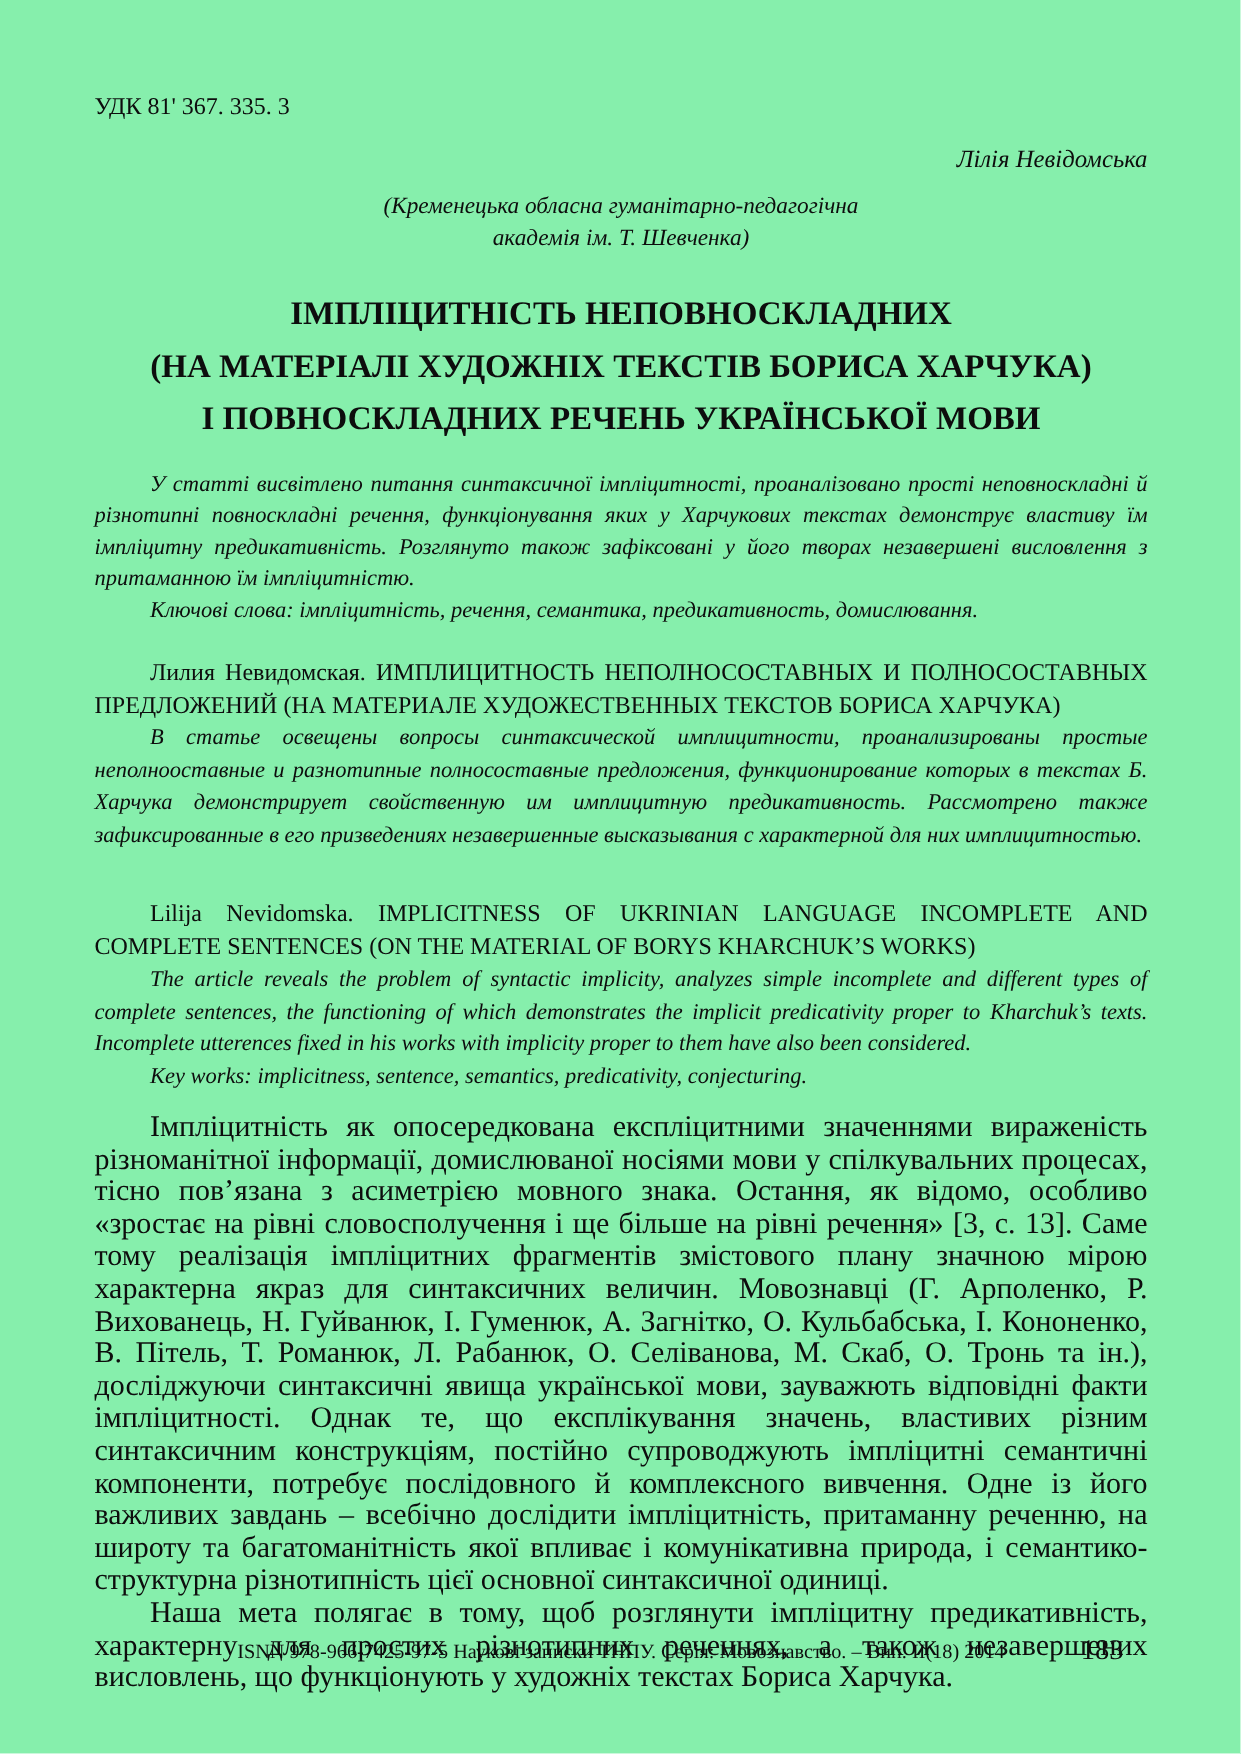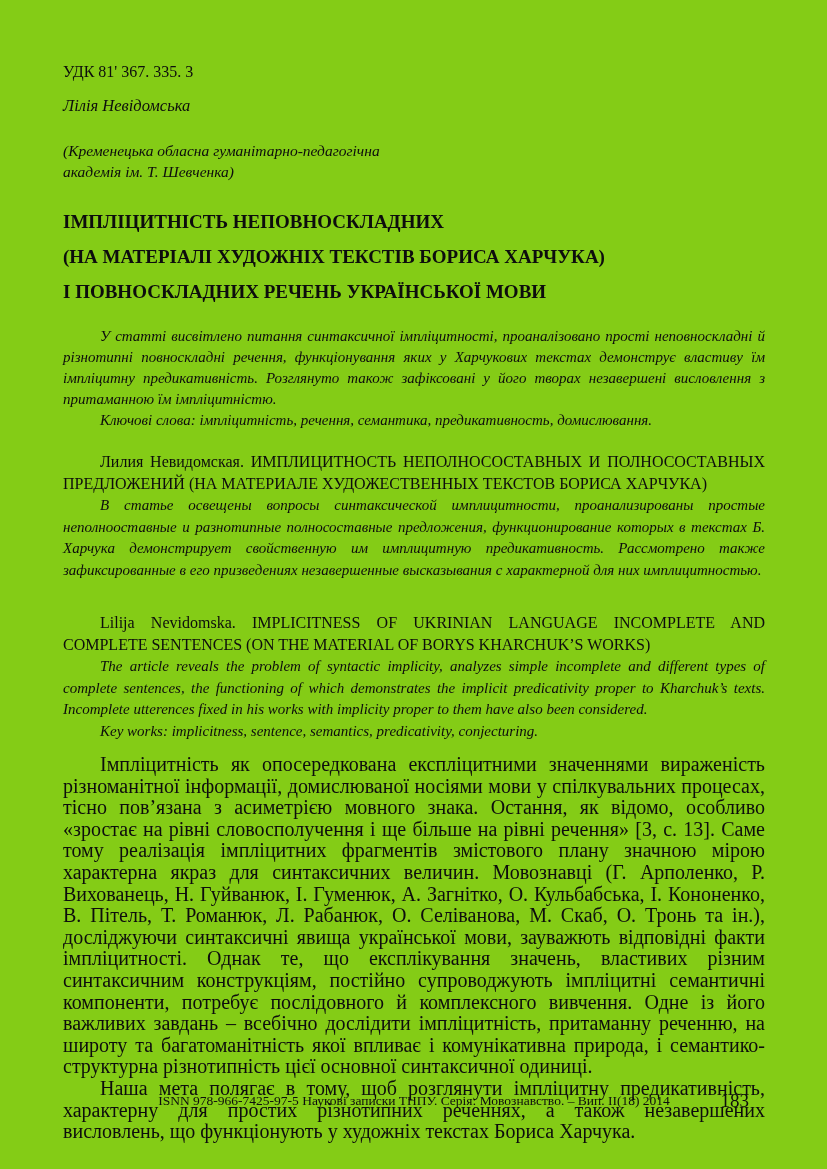--- a/index.html
+++ b/index.html
@@ -1,48 +1,49 @@
 <!DOCTYPE html>
 <html><head>
 <meta charset="utf-8">
 <style>
   * { box-sizing: border-box; }
   html, body { margin: 0; padding: 0; background: #ffffff; }
   .page {
     position: relative;
     width: 827px;
     height: 1169px;
-    background: #84cc16;
+    background: #86efac;
     color: #0d0d0d;
     font-family: "Liberation Serif", serif;
     padding: 62px 62px 0 63px;
     overflow: hidden;
   }
   .udc {
     font-size: 16px;
     line-height: 20px;
   }
   .author {
     margin-top: 13px;
+    text-align: right;
     font-style: italic;
     font-size: 16.5px;
     line-height: 21px;
   }
   .affiliation {
-    margin-top: 24px;
-    text-align: left;
+    margin-top: 11px;
+    text-align: center;
     font-style: italic;
     font-size: 15.5px;
     line-height: 21px;
   }
   .title {
     margin: 22px 0 0 0;
-    text-align: left;
+    text-align: center;
     font-weight: bold;
-    font-size: 19px;
+    font-size: 22px;
     line-height: 35px;
   }
   p { margin: 0; text-indent: 37px; }
   .abstract-uk {
     margin-top: 17px;
     font-style: italic;
     font-size: 15px;
     line-height: 21px;
     text-align: justify;
   }

